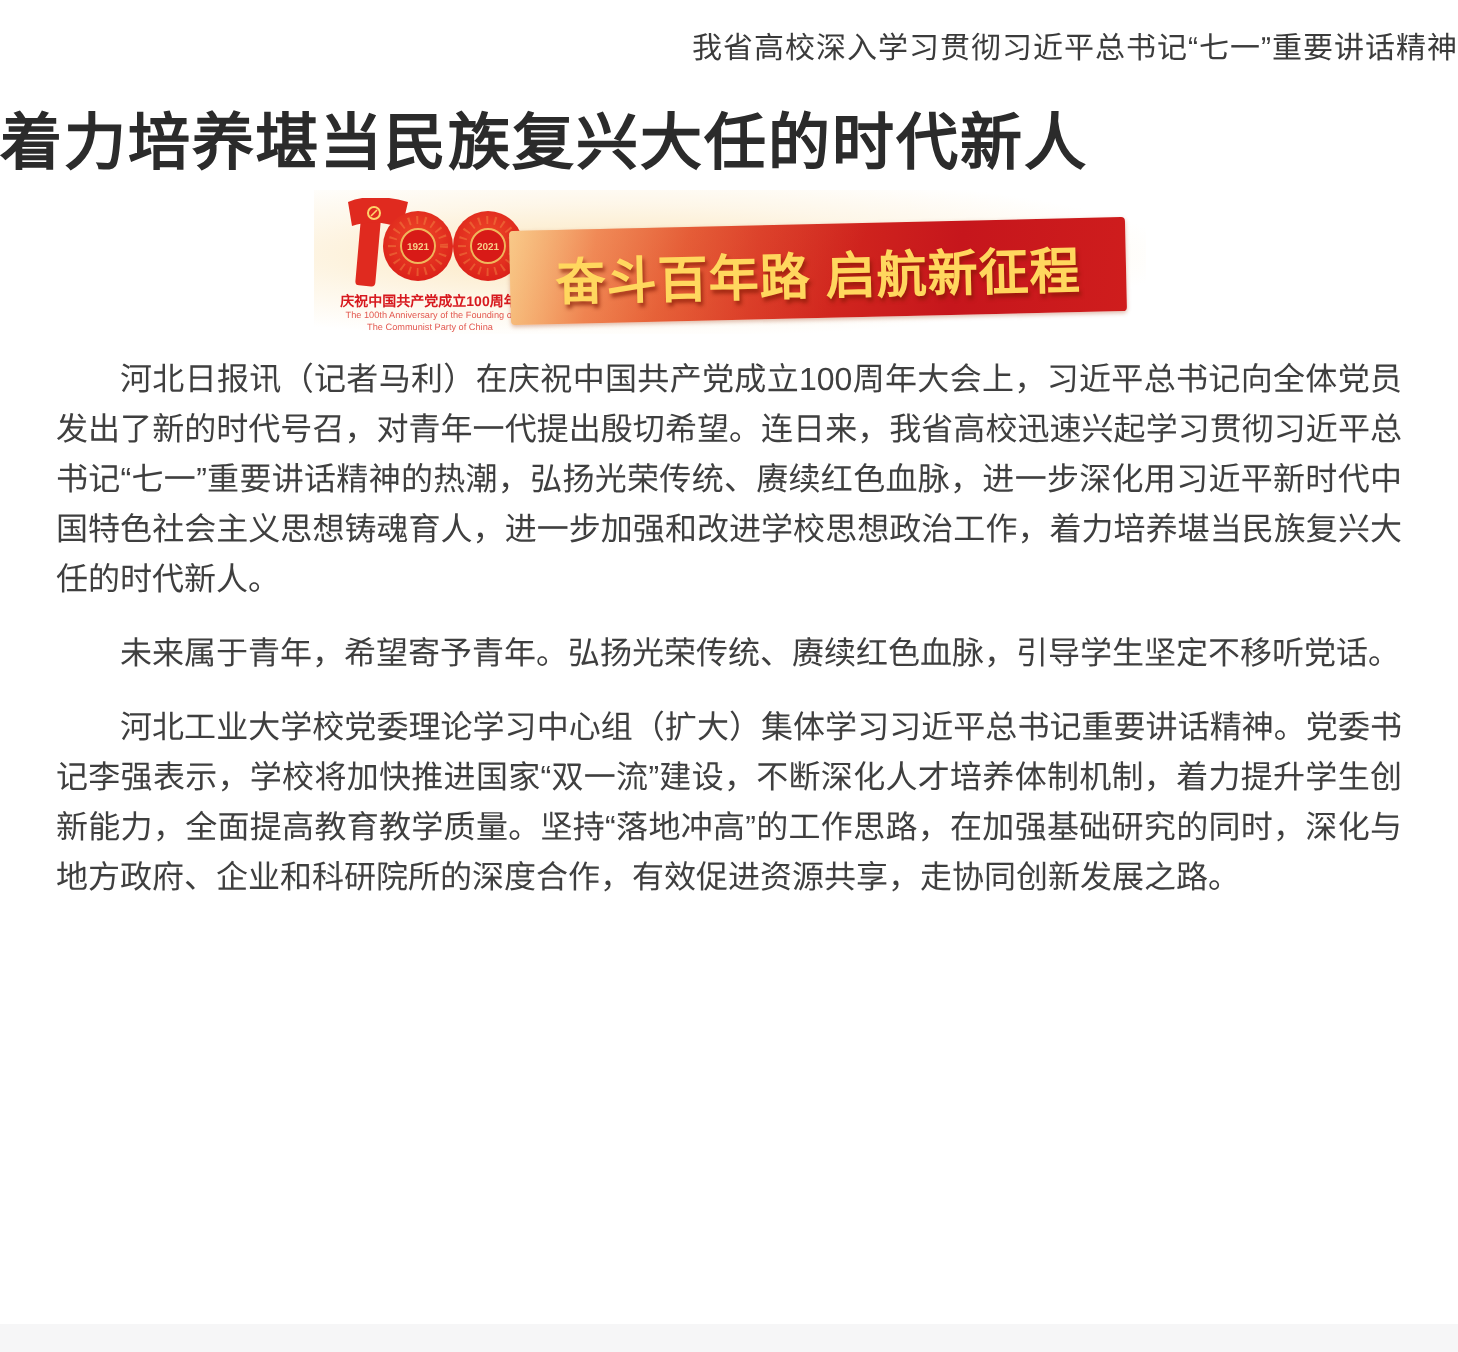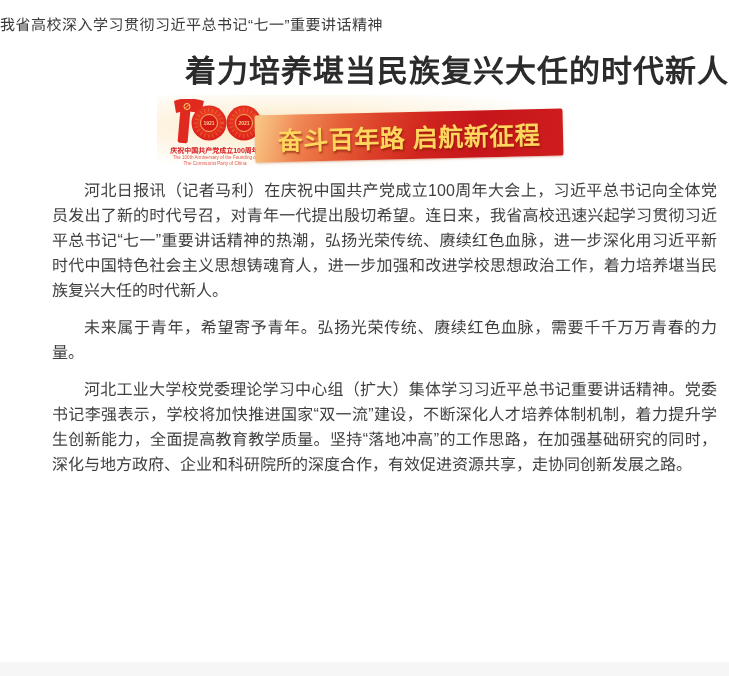--- a/index.html
+++ b/index.html
@@ -12,29 +12,29 @@
     position: relative;
     width: 729px;
     height: 676px;
     margin: 0 auto;
     background: #ffffff;
     overflow: hidden;
   }
   
   .eyebrow {
     padding-top: 17px;
-    text-align: left;
+    text-align: right;
     font-size: 15px;
     line-height: 16px;
     color: #3b3b3b;
     letter-spacing: 0.5px;
   }
   .title {
     margin: 22px 0 0 0;
-    text-align: right;
+    text-align: left;
     font-size: 31px;
     line-height: 34px;
     font-weight: bold;
     color: #2b2b2b;
     letter-spacing: 1px;
   }
   
   .banner {
     position: relative;
     width: 396px;
@@ -94,22 +94,21 @@
     font-size: 25px;
     font-weight: bold;
     color: #ffd75e;
     letter-spacing: 0.5px;
     white-space: nowrap;
     text-shadow: 1px 2px 2px rgba(130, 25, 5, 0.65);
   }
   
   .article {
     margin-top: 13px;
-    padding: 0 12px;
-    margin-left: 40px;
+    padding: 0 28px;
   }
   .article p {
     margin: 0 0 12px 0;
     font-size: 16px;
     line-height: 25px;
     color: #3f3f3f;
     text-indent: 2em;
     text-align: justify;
   }
   
@@ -163,19 +162,19 @@
     </div>
 
     <div class="ribbon">
       <div class="ribbon-shine"></div>
       <div class="ribbon-slogan">奋斗百年路 启航新征程</div>
     </div>
   </div>
 
   <div class="article">
     <p>河北日报讯（记者马利）在庆祝中国共产党成立100周年大会上，习近平总书记向全体党员发出了新的时代号召，对青年一代提出殷切希望。连日来，我省高校迅速兴起学习贯彻习近平总书记“七一”重要讲话精神的热潮，弘扬光荣传统、赓续红色血脉，进一步深化用习近平新时代中国特色社会主义思想铸魂育人，进一步加强和改进学校思想政治工作，着力培养堪当民族复兴大任的时代新人。</p>
-    <p>未来属于青年，希望寄予青年。弘扬光荣传统、赓续红色血脉，需要千千万万青春的力量。</p>
+    <p>未来属于青年，希望寄予青年。弘扬光荣传统、赓续红色血脉，引导学生坚定不移听党话。</p>
     <p>河北工业大学校党委理论学习中心组（扩大）集体学习习近平总书记重要讲话精神。党委书记李强表示，学校将加快推进国家“双一流”建设，不断深化人才培养体制机制，着力提升学生创新能力，全面提高教育教学质量。坚持“落地冲高”的工作思路，在加强基础研究的同时，深化与地方政府、企业和科研院所的深度合作，有效促进资源共享，走协同创新发展之路。</p>
   </div>
 
   <div class="footer-strip"></div>
 
 </div>
 
 </body></html>

